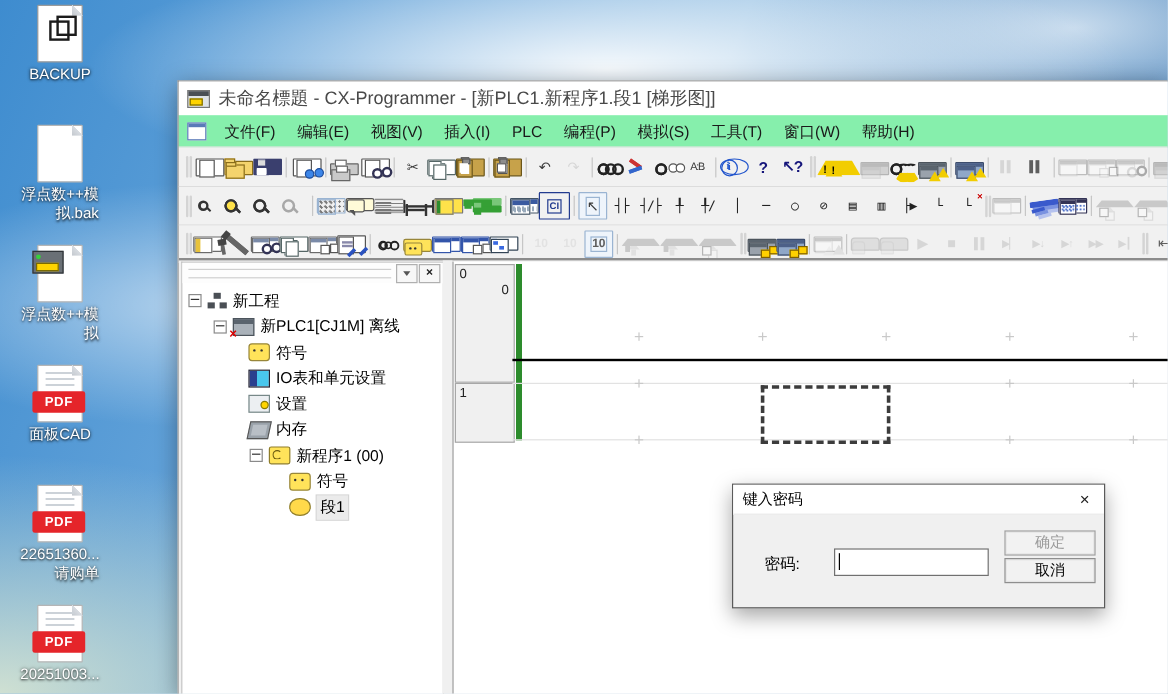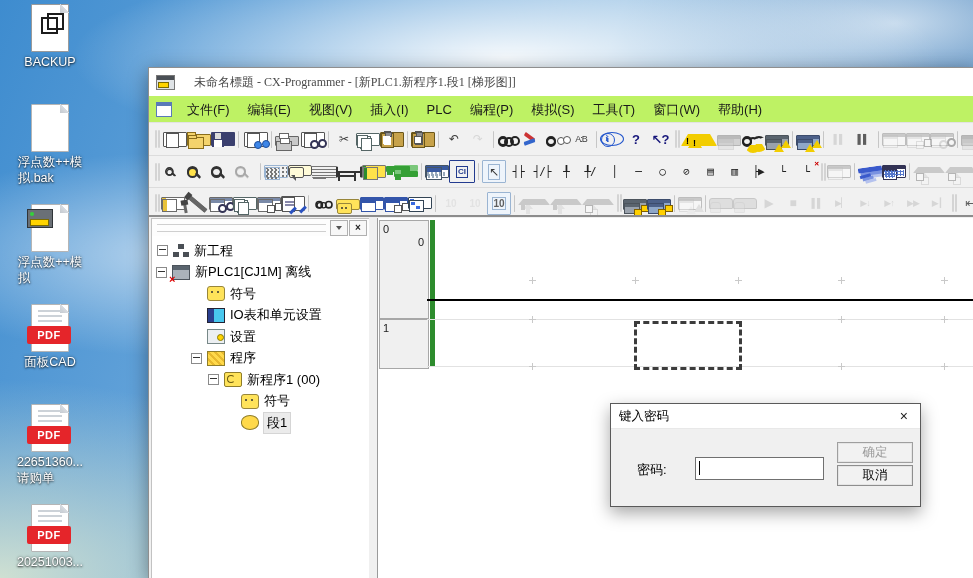--- a/index.html
+++ b/index.html
@@ -24,31 +24,31 @@
   .t-backup .art-inner::before{content:"";position:absolute;left:4px;top:-6px;width:13px;height:13px;border:2px solid #1c1c1c;background:transparent;}
   .t-cxp .art-inner{position:absolute;left:-5px;top:4px;width:24px;height:17px;background:#6a7076;border:1px solid #303438;}
   .t-cxp .art-inner::before{content:"";position:absolute;left:2px;top:2px;width:4px;height:4px;background:#35d13a;border-radius:50%;}
   .t-cxp .art-inner::after{content:"";position:absolute;left:2px;bottom:1px;width:17px;height:5px;background:#ffd400;border:1px solid #7a6a00;}
   .t-pdf .art-inner,.t-doc .art-inner{position:absolute;left:6px;top:5px;right:6px;height:13px;
     background:repeating-linear-gradient(#ccd2d8 0 2px,transparent 2px 5px);}
   .t-doc .art-inner{background:none;}
   .badge{display:none;}
   .t-pdf .badge{display:flex;position:absolute;left:-5px;top:21px;width:44px;height:18px;background:#e5252a;
     color:#fff;font-size:11px;font-weight:bold;align-items:center;justify-content:center;border-radius:2px;letter-spacing:.5px;}
-  .dlabel{margin-top:3px;font-size:12.5px;color:#fff;text-align:left;line-height:1.25;
+  .dlabel{margin-top:3px;font-size:12.5px;color:#fff;text-align:right;line-height:1.25;
     text-shadow:0 1px 2px rgba(0,0,0,.75),0 0 3px rgba(0,0,0,.5);white-space:pre-line;}
   
   .win{position:absolute;left:148px;top:67px;width:825px;height:511px;background:#fff;
     border:1px solid #8f8f8f;border-right:none;border-bottom:none;box-shadow:0 4px 18px rgba(0,0,0,.38);}
   .titlebar{height:28px;display:flex;align-items:center;padding-left:7px;background:#fff;}
   .app-icon{width:17px;height:13px;background:#dfe3e6;border:1px solid #777;position:relative;flex:none;}
   .app-icon::before{content:"";position:absolute;left:0;top:0;right:0;height:4px;background:#4a4f55;}
   .app-icon::after{content:"";position:absolute;left:1px;bottom:1px;width:9px;height:4px;background:#ffd400;border:1px solid #7a6a00;}
-  .title{margin-left:19px;font-size:12px;color:#494949;white-space:nowrap;font-family:Liberation Serif, serif;}
-  .menubar{height:26px;display:flex;align-items:center;border-bottom:1px solid #e3e3e3;background:#bef264;padding-left:7px;}
+  .title{margin-left:7px;font-size:15px;color:#494949;white-space:nowrap;}
+  .menubar{height:26px;display:flex;align-items:center;border-bottom:1px solid #e3e3e3;background:#86efac;padding-left:7px;}
   .doc-icon{width:14px;height:13px;border:1px solid #5a7ab8;background:#fff;position:relative;margin-right:6px;flex:none;}
   .doc-icon::before{content:"";position:absolute;left:0;top:0;right:0;height:3px;background:#5a7ab8;}
   .menu-item{font-size:13px;color:#1a1a1a;padding:0 9px;line-height:25px;white-space:nowrap;}
   .tbar{height:31px;background:#f1f1f1;border-bottom:1px solid #dcdcdc;display:flex;align-items:center;padding-left:3px;overflow:hidden;}
   .tbtn{min-width:22px;height:21px;display:inline-flex;align-items:center;justify-content:center;
     border:1px solid transparent;border-radius:1px;position:relative;flex:none;}
   .sep{min-width:0;width:1px;height:17px;background:#c6c6c6;margin:0 3px;border:none;}
   .grip{min-width:0;width:2px;height:18px;background:#d4d4d4;border:none;margin:0 4px 0 3px;box-shadow:3px 0 0 #d4d4d4;}
   .glyph{font-size:12px;color:#3a3a3a;}
   .tiny{font-size:9px;letter-spacing:-1px;}
@@ -131,21 +131,21 @@
   .m-lock::after{content:"";position:absolute;right:-3px;bottom:-3px;width:6px;height:5px;background:#ffd000;border:1px solid #806000;}
   
   .client{position:absolute;left:0;top:147px;right:0;bottom:0;background:#f0f0f0;border-top:2px solid #8c8c8c;}
   .treepane{position:absolute;left:2px;top:1px;width:217px;bottom:0;background:#fff;border:1px solid #c2c2c2;border-bottom:none;}
   .treehdr{height:17px;display:flex;align-items:center;padding:0 2px;background:#fdfdfd;}
   .grip-lines{flex:1;height:6px;border-top:1px solid #cfcfcf;border-bottom:1px solid #cfcfcf;margin:0 3px;}
   .hdrbtn{width:16px;height:14px;border:1px solid #b0b0b0;background:#f7f7f7;display:flex;align-items:center;justify-content:center;margin-left:1px;flex:none;font-size:10px;font-weight:bold;color:#222;line-height:1;}
   .tri-down{width:0;height:0;border-left:3.5px solid transparent;border-right:3.5px solid transparent;border-top:4px solid #555;}
   .tree{padding-top:4px;}
   .titem{height:21.5px;display:flex;align-items:center;font-size:13px;color:#000;white-space:nowrap;}
-  .lvl0{padding-left:5px;}.lvl1{padding-left:4px;}.lvl2{padding-left:39px;}.lvl3{padding-left:56px;}.lvl4{padding-left:73px;}
+  .lvl0{padding-left:5px;}.lvl1{padding-left:26px;}.lvl2{padding-left:39px;}.lvl3{padding-left:56px;}.lvl4{padding-left:73px;}
   .texp{width:9px;height:9px;border:1px solid #8a8a8a;background:#fff;margin-right:5px;position:relative;flex:none;visibility:hidden;}
   .texp::before{content:"";position:absolute;left:1px;right:1px;top:3px;height:1px;background:#333;}
   .hasexp .texp{visibility:visible;}
   .tico{width:16px;height:13px;position:relative;flex:none;margin-right:5px;}
   .tlabel{line-height:20px;}
   .sel .tlabel{background:#ebebeb;outline:1px solid #d5d5d5;padding:0 3px;}
   .ti-net::before{content:"";position:absolute;left:5px;top:0;width:6px;height:5px;background:#4a4f55;box-shadow:-5px 8px 0 #4a4f55,5px 8px 0 #4a4f55;}
   .ti-plc{background:#aab2ba;border:1px solid #4c545c;}
   .ti-plc::before{content:"";position:absolute;left:0;top:0;right:0;height:4px;background:#5a646e;}
   .ti-plc::after{content:"×";position:absolute;left:-4px;bottom:-6px;color:#d00;font-weight:bold;font-size:11px;}
@@ -540,24 +540,24 @@
           <div class="titem lvl2">
             <span class="texp"></span>
             <span class="tico ti-io"></span>
             <span class="tlabel">IO表和单元设置</span>
           </div>
           <div class="titem lvl2">
             <span class="texp"></span>
             <span class="tico ti-settings"></span>
             <span class="tlabel">设置</span>
           </div>
-          <div class="titem lvl2 hasexp">
-            <span class="texp"></span>
-            <span class="tico ti-prog"></span>
-            <span class="tlabel">程序</span>
+          <div class="titem lvl2">
+            <span class="texp"></span>
+            <span class="tico ti-memory"></span>
+            <span class="tlabel">内存</span>
           </div>
           <div class="titem lvl3 hasexp">
             <span class="texp"></span>
             <span class="tico ti-prog1"></span>
             <span class="tlabel">新程序1 (00)</span>
           </div>
           <div class="titem lvl4">
             <span class="texp"></span>
             <span class="tico ti-tag"></span>
             <span class="tlabel">符号</span>

